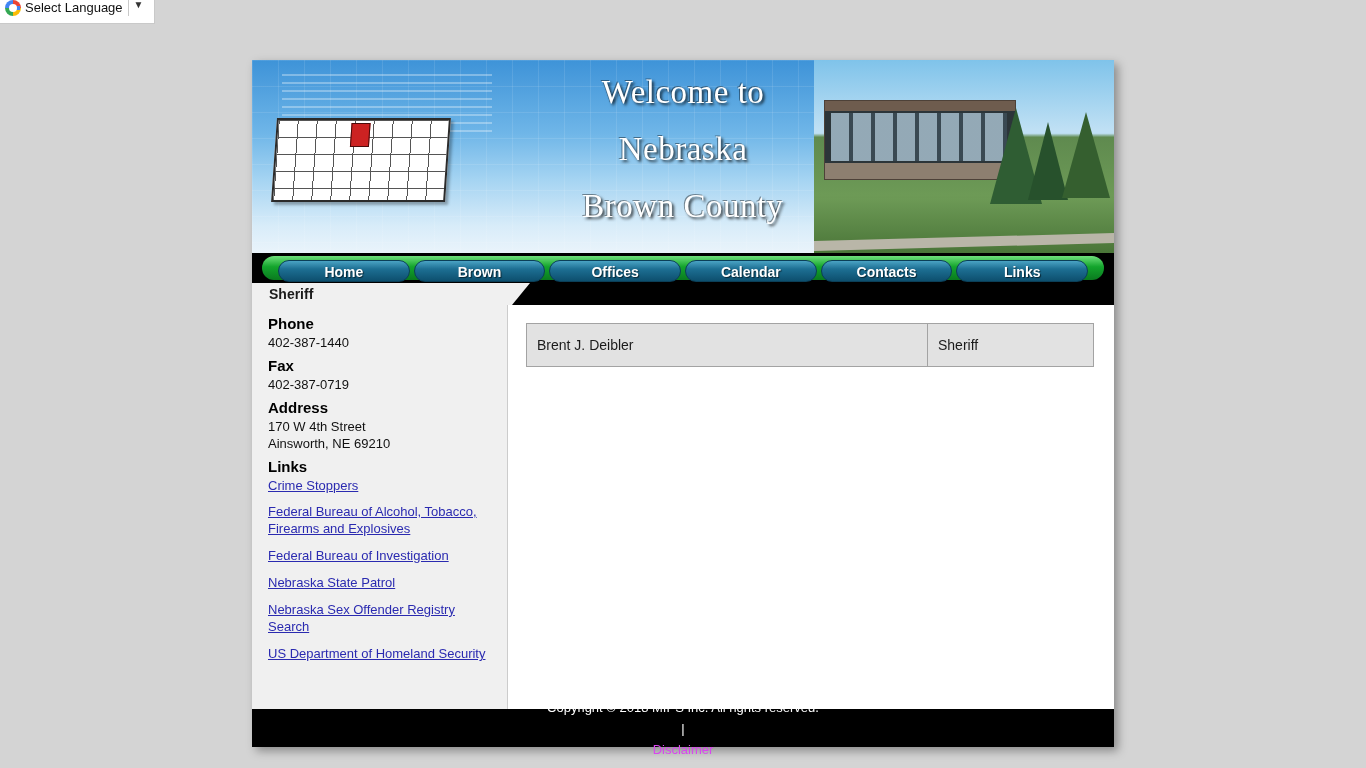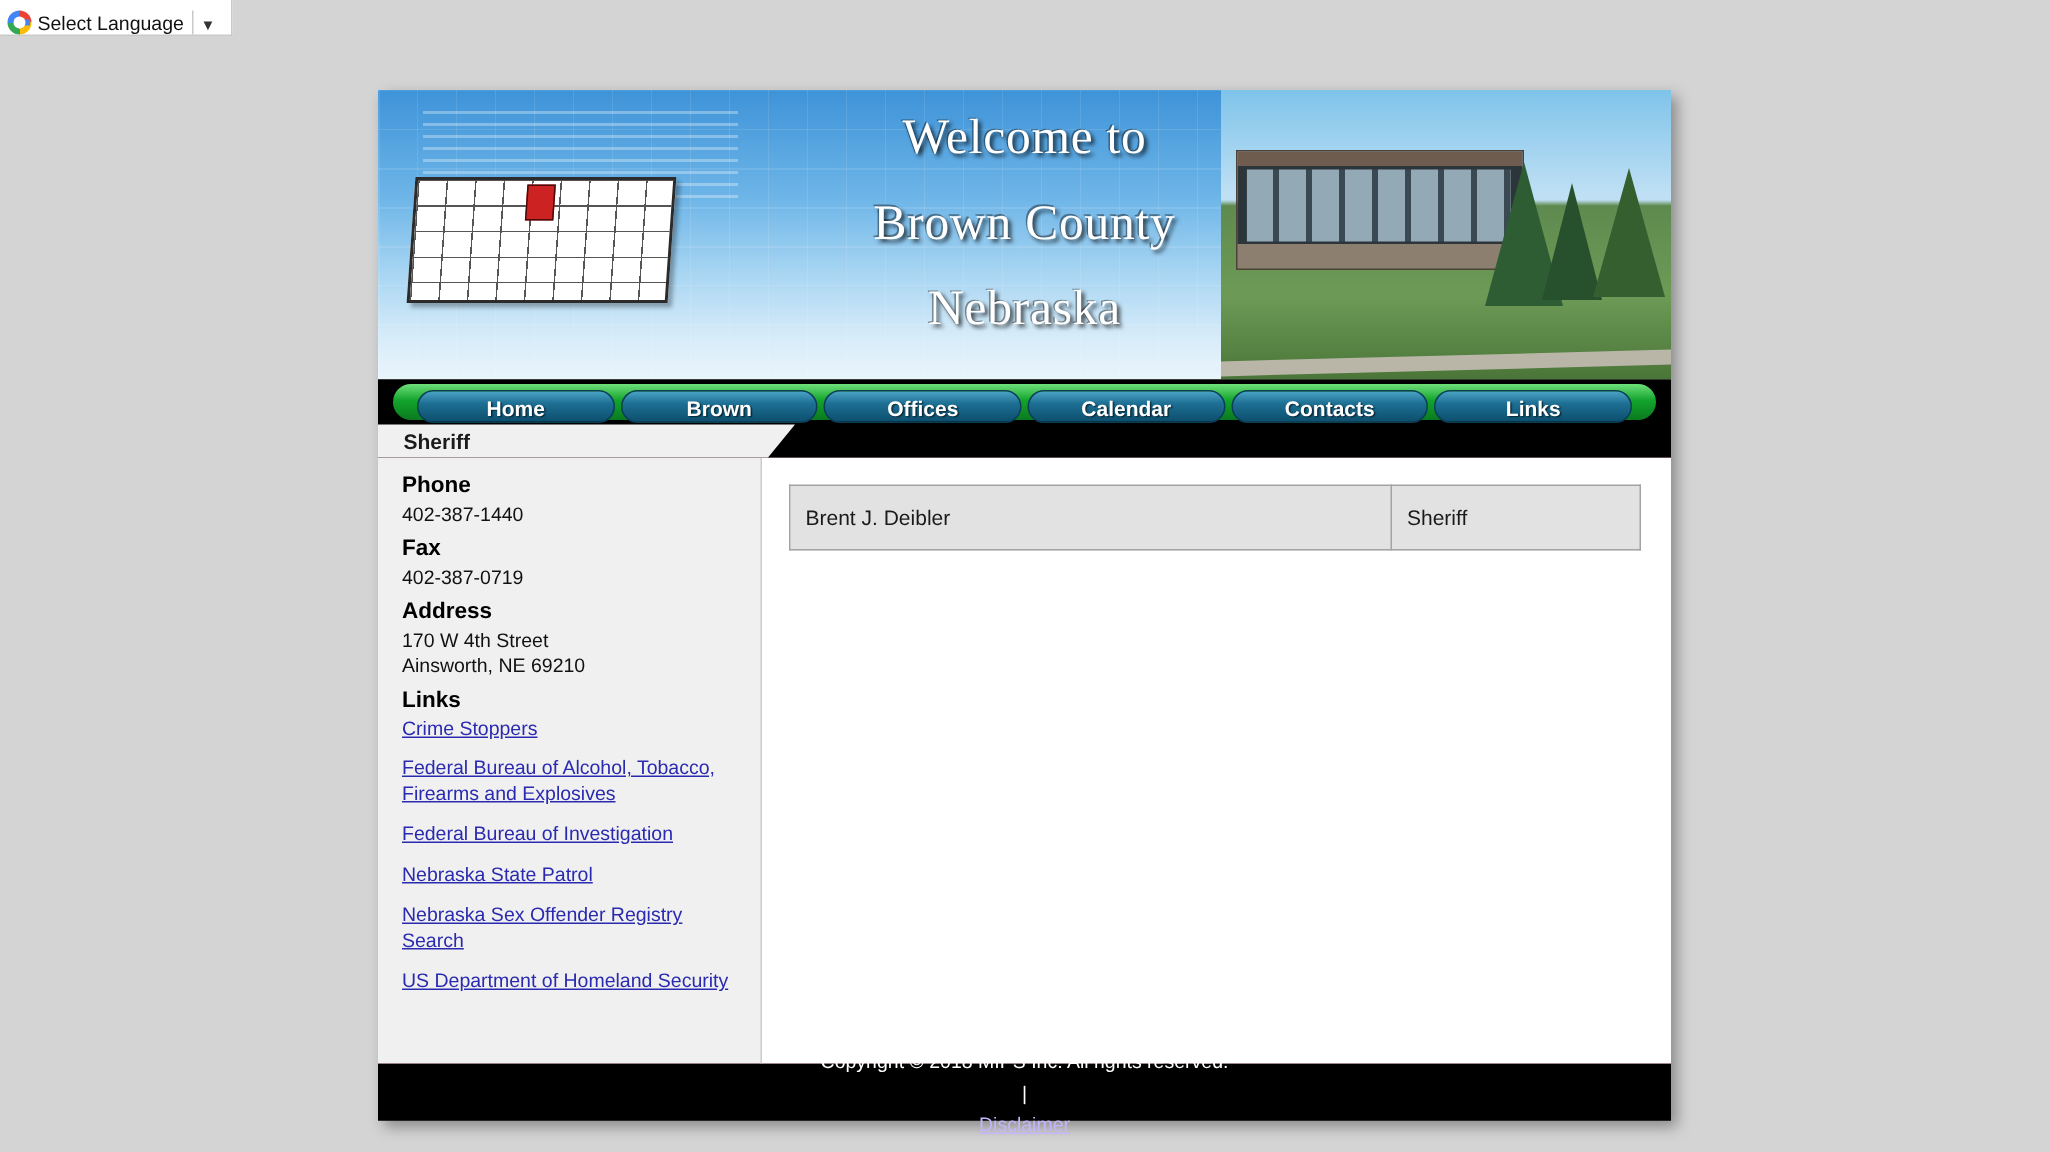--- a/index.html
+++ b/index.html
@@ -18,21 +18,21 @@
     top: 0;
     left: 0;
     width: 155px;
     height: 24px;
     background: #ffffff;
     border: 1px solid #c9c9c9;
     border-top: none;
     border-left: none;
     box-sizing: border-box;
     display: flex;
-    align-items: flex-end;
+    align-items: flex-start;
     font-size: 13px;
     color: #111;
   }
   .g-logo {
     width: 16px;
     height: 16px;
     margin: 0 4px 0 5px;
     border-radius: 50%;
     position: relative;
     background:
@@ -333,22 +333,21 @@
     background: #000;
     color: #ffffff;
     font-size: 13px;
     display: flex;
     align-items: center;
     justify-content: center;
     gap: 6px;
     flex-direction: column;
   }
   .footer a {
-    color: #c4b5fd;
-    text-decoration: underline;
+    color: #d946ef;
     cursor: pointer;
   }
   .footer .sep { color: #fff; }
 </style>
 </head>
 <body>
 
 <div class="translate-bar">
   <span class="g-logo"></span>
   <span class="translate-label">Select Language</span>
@@ -362,22 +361,22 @@
     <div class="banner-grid"></div>
     <div class="banner-lines"></div>
 
     <div class="state-map">
       <div class="grid"></div>
       <div class="county"></div>
     </div>
 
     <div class="banner-title">
       <div>Welcome to</div>
+      <div>Nebraska</div>
       <div>Brown County</div>
-      <div>Nebraska</div>
     </div>
 
     <div class="banner-photo">
       <div class="photo-lawn"></div>
       <div class="photo-building">
         <div class="photo-windows"></div>
       </div>
       <div class="photo-tree t1"></div>
       <div class="photo-tree t2"></div>
       <div class="photo-tree t3"></div>

